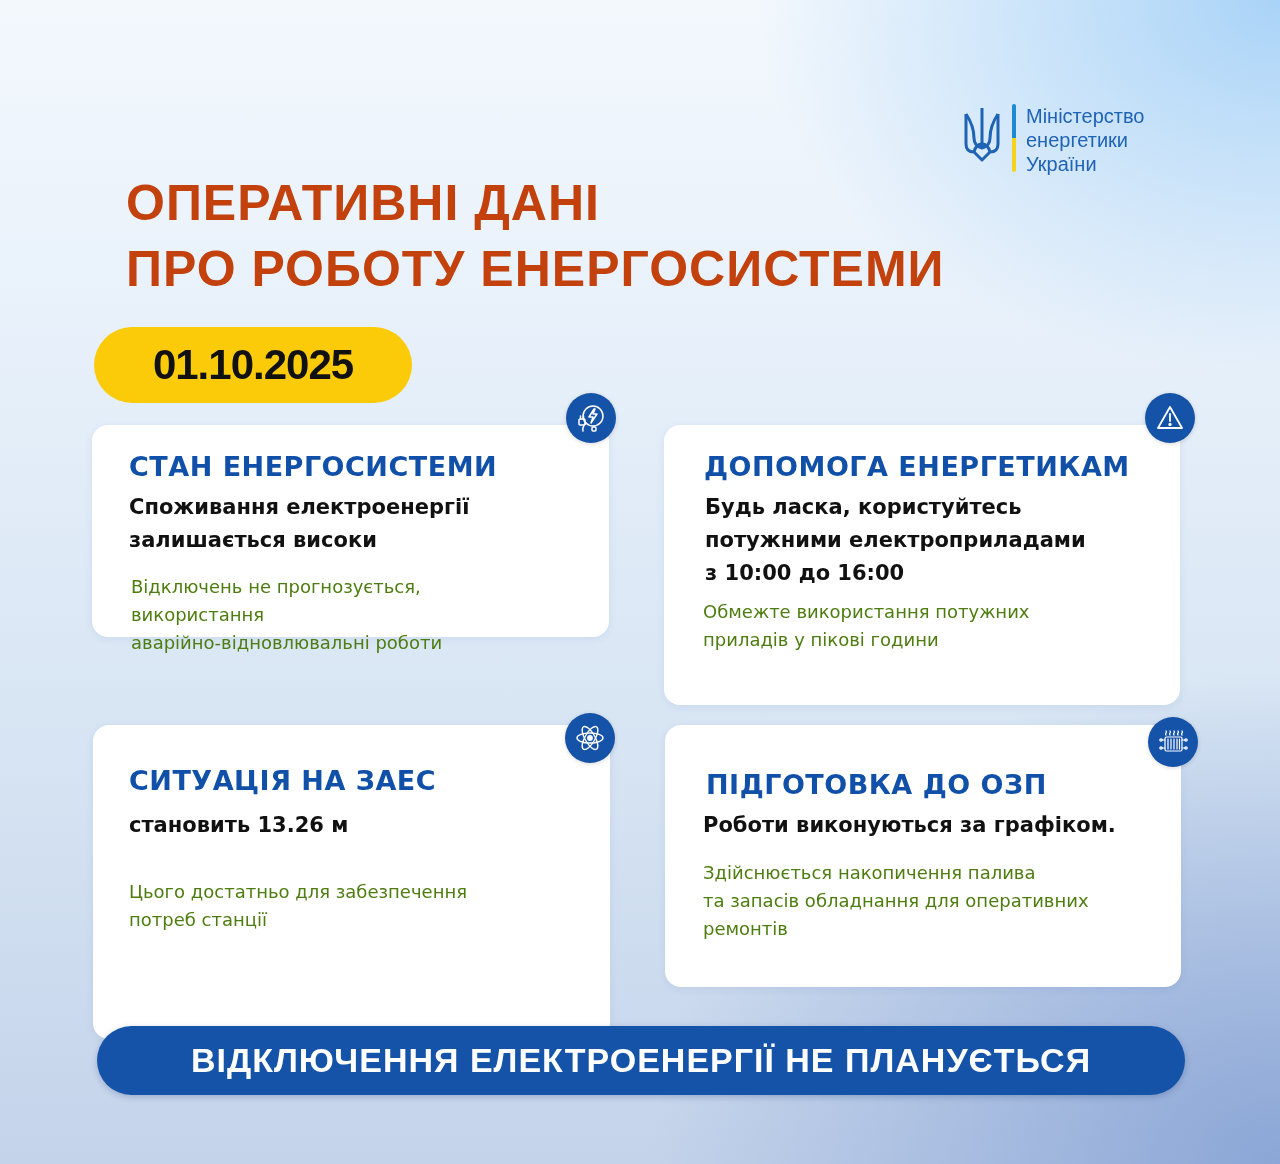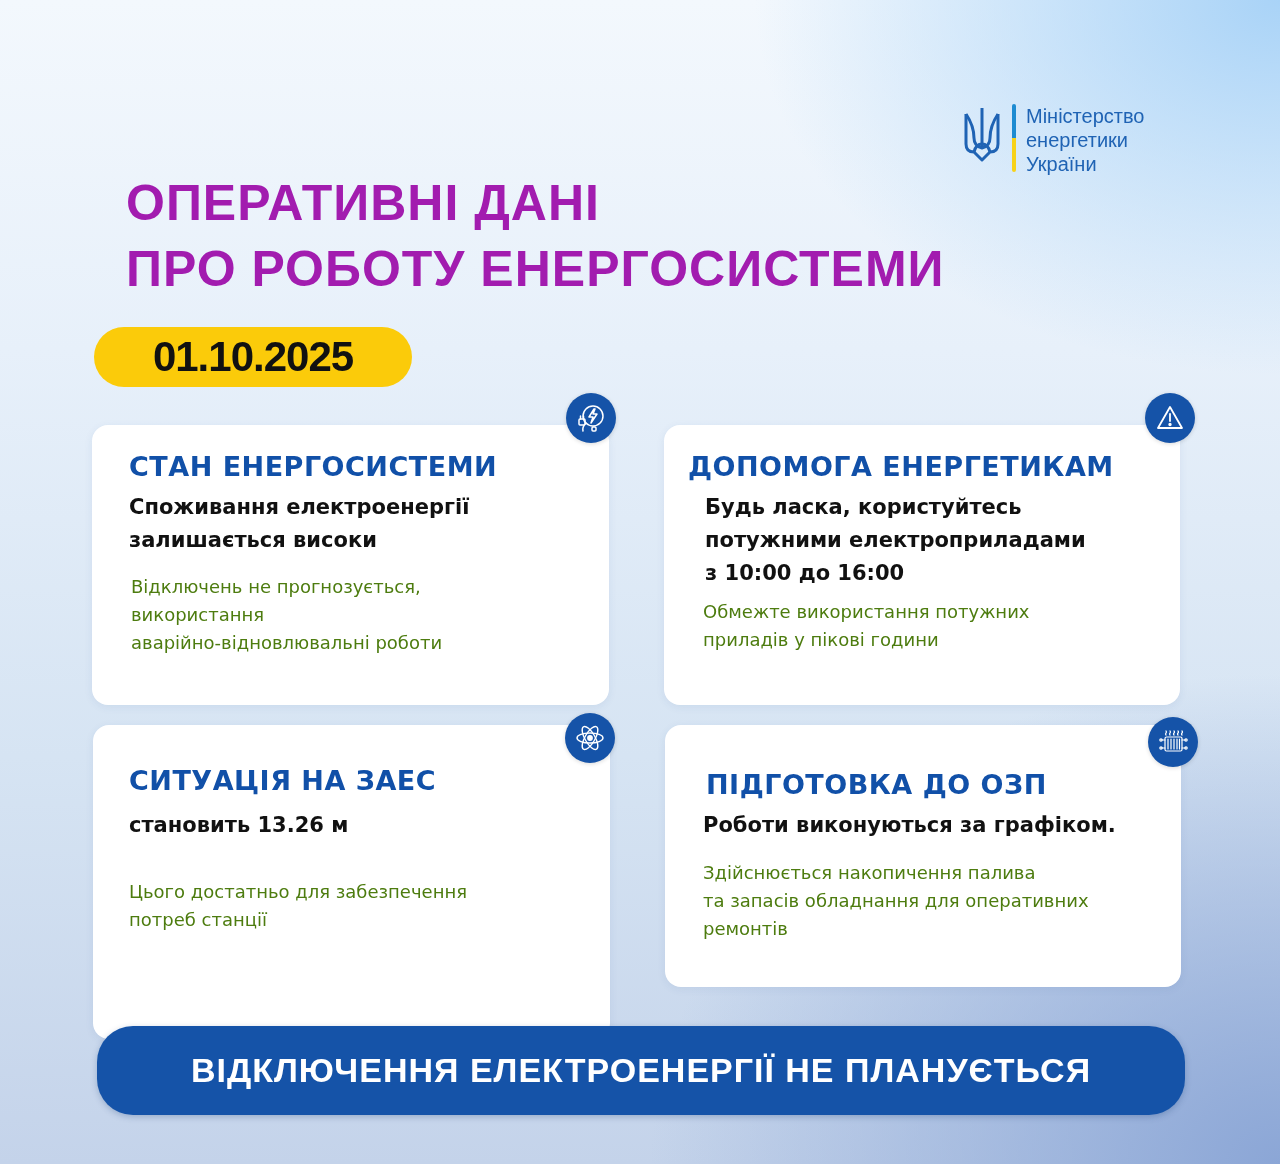--- a/index.html
+++ b/index.html
@@ -21,26 +21,26 @@
       width: 4px; height: 68px; border-radius: 2px;
       background: linear-gradient(180deg, #1d8bd1 0%, #1d8bd1 50%, #f7d21a 50%, #f7d21a 100%);
     }
     .logo-text {
       font-family: "Liberation Sans", sans-serif;
       color: #1f63b4; font-size: 20px; line-height: 24px; font-weight: normal;
     }
     .title {
       position: absolute; left: 126px; top: 170px;
       font-family: "Liberation Sans", sans-serif;
-      font-weight: bold; color: #a21caf;
+      font-weight: bold; color: #c2410c;
       font-size: 50px; line-height: 66px; letter-spacing: 1px;
     }
     .date-pill {
       position: absolute; left: 94px; top: 327px;
-      width: 318px; height: 60px; border-radius: 38px;
+      width: 318px; height: 76px; border-radius: 38px;
       background: #fbcb0a;
       display: flex; align-items: center; justify-content: center;
       font-family: "Liberation Sans", sans-serif;
       font-weight: bold; font-size: 42px; color: #111;
       letter-spacing: -1px;
     }
     .card {
       position: absolute; background: #ffffff; border-radius: 16px;
       box-shadow: 0 2px 8px rgba(40,80,140,0.08);
     }
@@ -57,21 +57,21 @@
     .card-lead {
       position: absolute; font-weight: bold; color: #111;
       font-size: 21px; line-height: 33px; white-space: nowrap;
     }
     .card-body {
       position: absolute; color: #4d7c0f;
       font-size: 18px; line-height: 28px; white-space: nowrap;
     }
     .banner {
       position: absolute; left: 97px; top: 1026px;
-      width: 1088px; height: 89px; border-radius: 36px;
+      width: 1088px; height: 69px; border-radius: 36px;
       background: #1553a8;
       display: flex; align-items: center; justify-content: center;
       color: #ffffff; font-family: "Liberation Sans", sans-serif;
       font-weight: bold; font-size: 34px; letter-spacing: 1px;
       box-shadow: 0 2px 6px rgba(10,50,110,0.25);
     }
   </style>
 </head>
 <body>
 
@@ -92,21 +92,21 @@
   </div>
 </div>
 
 <div class="title">
   <div>ОПЕРАТИВНІ ДАНІ</div>
   <div>ПРО РОБОТУ ЕНЕРГОСИСТЕМИ</div>
 </div>
 
 <div class="date-pill">01.10.2025</div>
 
-<div class="card" style="left:92px; top:425px; width:517px; height:280px;">
+<div class="card" style="left:92px; top:425px; width:517px; height:212px;">
   <div class="card-title" style="left:37px; top:26px;">СТАН ЕНЕРГОСИСТЕМИ</div>
   <div class="card-lead" style="left:37px; top:66px;">
     <div>Споживання електроенергії</div>
     <div>залишається високи</div>
   </div>
   <div class="card-body" style="left:39px; top:148px;">
     <div>Відключень не прогнозується,</div>
     <div>використання</div>
     <div>аварійно-відновлювальні роботи</div>
   </div>
@@ -116,21 +116,21 @@
     <circle cx="19" cy="15" r="10"></circle>
     <path d="M20 8 L15 16 L19 16 L17 22 L23 13 L19 13 L21 8 Z"></path>
     <path d="M12 22 Q8 26 9 30"></path>
     <rect x="5" y="18" width="6" height="6" rx="1"></rect>
     <path d="M6.5 18 L6.5 15 M9.5 18 L9.5 15"></path>
     <rect x="18" y="26" width="4" height="4" rx="1"></rect>
   </svg>
 </div>
 
 <div class="card" style="left:664px; top:425px; width:516px; height:280px;">
-  <div class="card-title" style="left:24px; top:26px;">ДОПОМОГА ЕНЕРГЕТИКАМ</div>
+  <div class="card-title" style="left:40px; top:26px;">ДОПОМОГА ЕНЕРГЕТИКАМ</div>
   <div class="card-lead" style="left:41px; top:66px;">
     <div>Будь ласка, користуйтесь</div>
     <div>потужними електроприладами</div>
     <div>з 10:00 до 16:00</div>
   </div>
   <div class="card-body" style="left:39px; top:173px;">
     <div>Обмежте використання потужних</div>
     <div>приладів у пікові години</div>
   </div>
 </div>

